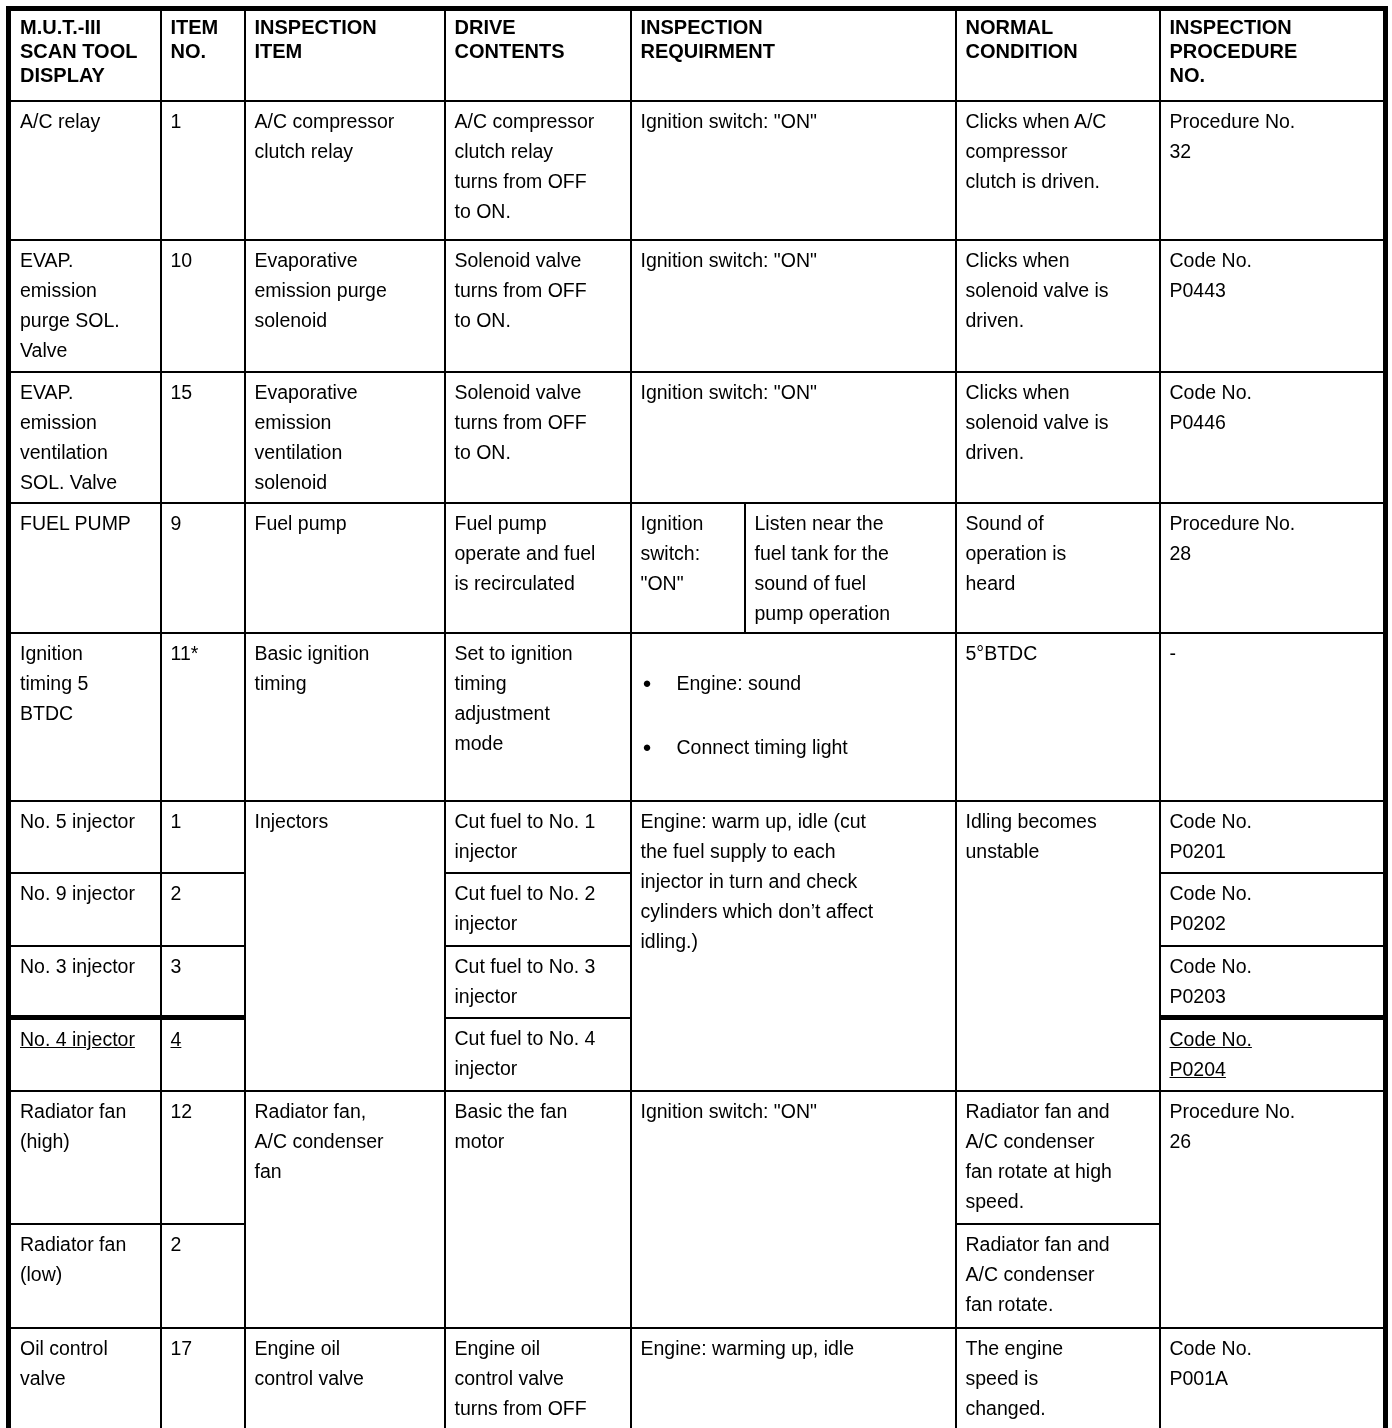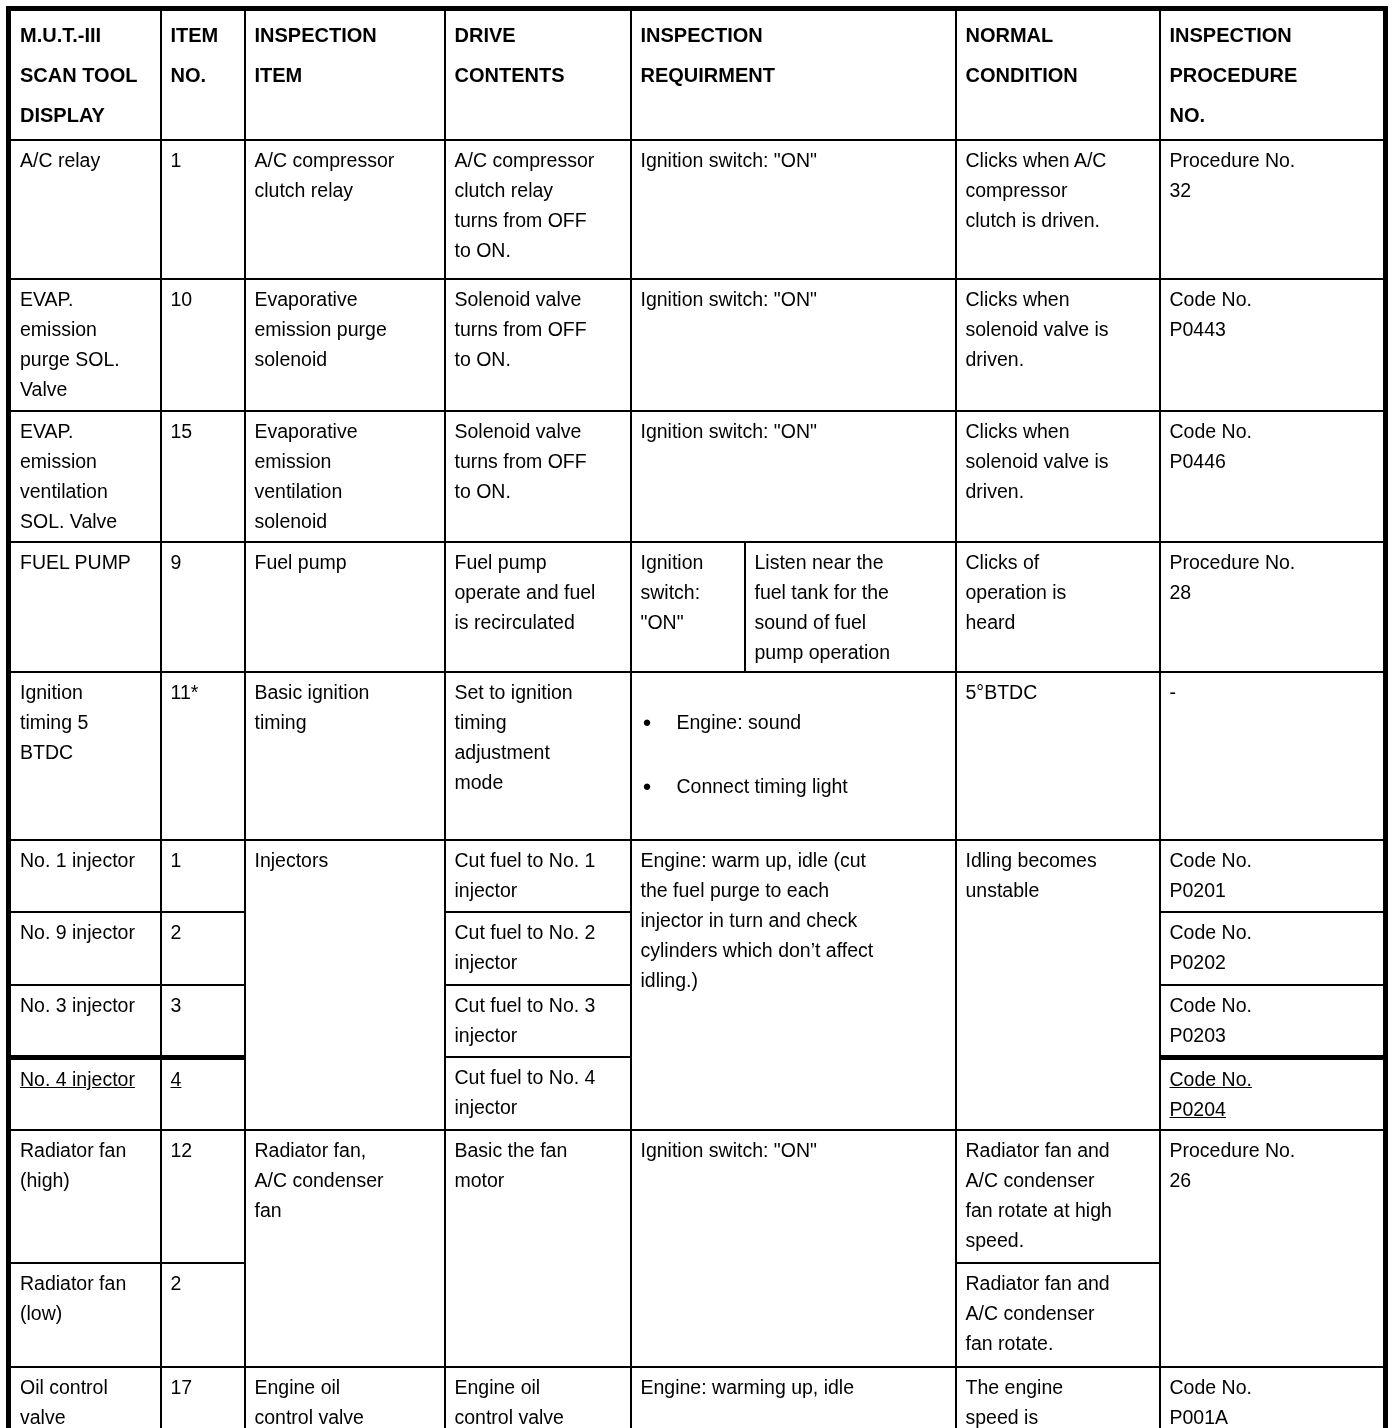--- a/index.html
+++ b/index.html
@@ -25,21 +25,21 @@
     padding: 4px 8px 4px 9px;
     font-size: 19.5px;
     line-height: 30px;
     white-space: pre-line;
     overflow: hidden;
     font-weight: normal;
   }
   th {
     font-weight: bold;
     font-size: 20px;
-    line-height: 40px;
+    line-height: 24px;
   }
   
   td.tt { border-top: 5px solid #000; text-decoration: underline; }
   .bullet-item {
     display: flex;
     align-items: flex-start;
     margin: 0 0 4px 2px;
     white-space: normal;
   }
   .bullet-glyph {
@@ -152,21 +152,21 @@
     <td>Fuel pump
 operate and fuel
 is recirculated</td>
     <td>Ignition
 switch:
 "ON"</td>
     <td>Listen near the
 fuel tank for the
 sound of fuel
 pump operation</td>
-    <td>Clicks of
+    <td>Sound of
 operation is
 heard</td>
     <td>Procedure No.
 28</td>
   </tr>
 
   <tr style="height:131px">
     <td>Ignition
 timing 5
 BTDC</td>
@@ -185,27 +185,27 @@
       <div class="bullet-item">
         <span class="bullet-glyph">●</span>
         <span class="bullet-text">Connect timing light</span>
       </div>
     </td>
     <td>5°BTDC</td>
     <td>-</td>
   </tr>
 
   <tr style="height:72px">
-    <td>No. 1 injector</td>
+    <td>No. 5 injector</td>
     <td>1</td>
     <td rowspan="4">Injectors</td>
     <td>Cut fuel to No. 1
 injector</td>
     <td colspan="2" rowspan="4">Engine: warm up, idle (cut
-the fuel purge to each
+the fuel supply to each
 injector in turn and check
 cylinders which don’t affect
 idling.)</td>
     <td rowspan="4">Idling becomes
 unstable</td>
     <td>Code No.
 P0201</td>
   </tr>
   <tr style="height:73px">
     <td>No. 9 injector</td>

